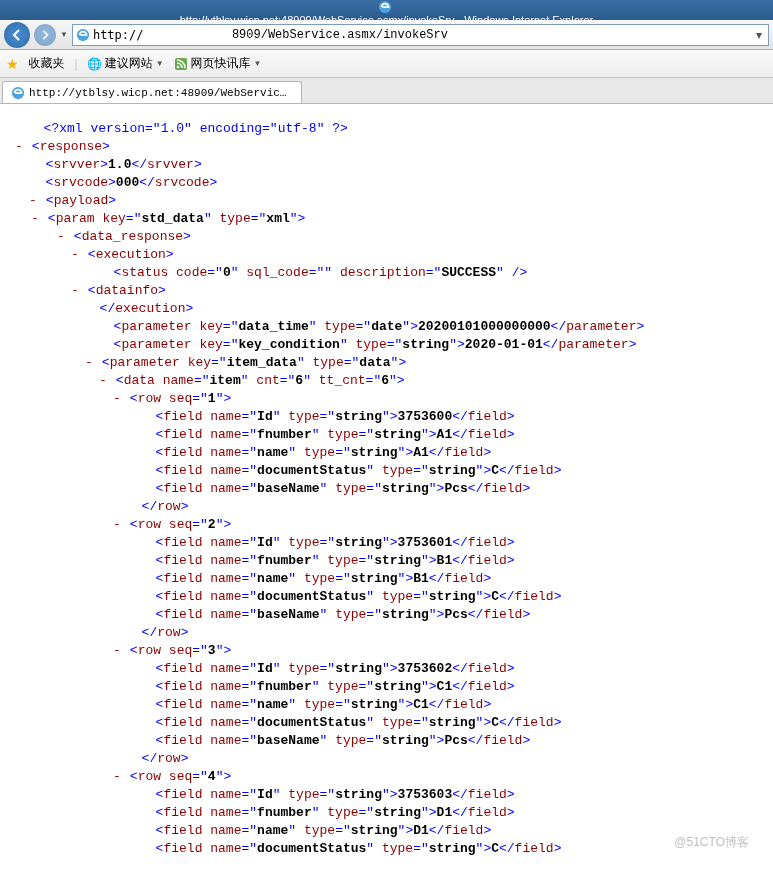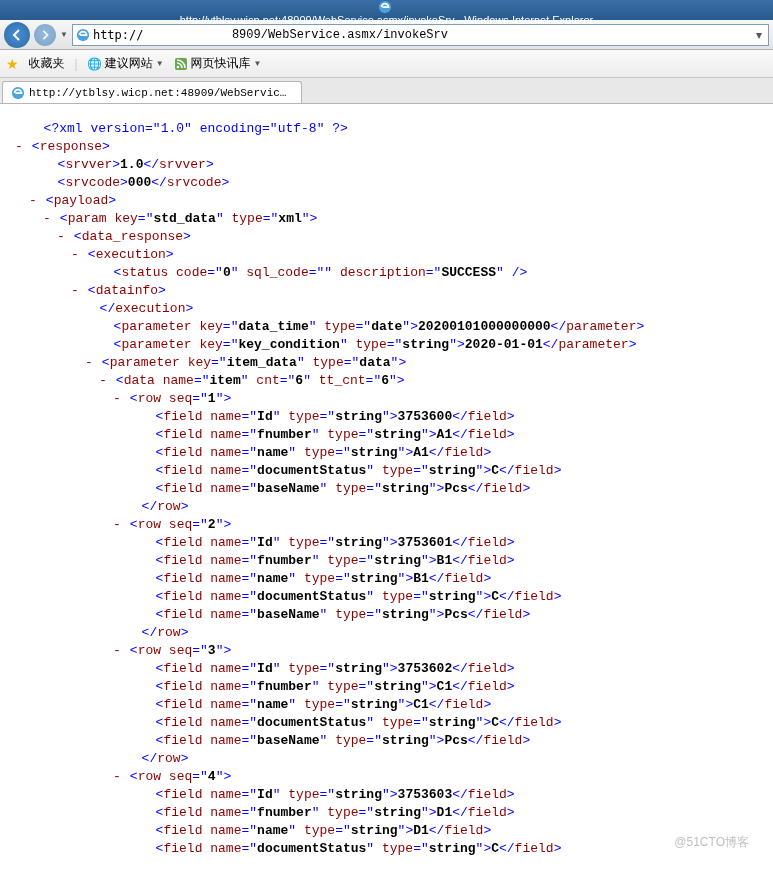--- a/index.html
+++ b/index.html
@@ -23,21 +23,21 @@
   .drop { font-size: 8px; color: #555; }
   
   .tab-strip { background: #e8e8e8; height: 26px; display: flex; align-items: flex-end; border-bottom: 1px solid #b5b5b5; padding-left: 2px; }
   .tab { background: #fff; border: 1px solid #b5b5b5; border-bottom: 0; border-radius: 3px 3px 0 0; height: 22px; display: flex; align-items: center; padding: 0 8px; gap: 4px; font-size: 11px; max-width: 300px; }
   .tab span.txt { overflow: hidden; text-overflow: ellipsis; white-space: nowrap; font-family: Consolas, "Courier New", monospace; }
   
   .content { padding: 16px 8px 8px 8px; font-family: Consolas, "Courier New", monospace; font-size: 13px; line-height: 18px; overflow: hidden; position: relative; height: 753px; }
   .xml-line { white-space: pre; }
   .d0 { margin-left: 6px; }
   .d1 { margin-left: 20px; }
-  .d2 { margin-left: 34px; font-family: Liberation Mono, monospace; }
+  .d2 { margin-left: 22px; font-family: Liberation Mono, monospace; }
   .d3 { margin-left: 48px; }
   .d4 { margin-left: 62px; }
   .d5 { margin-left: 76px; }
   .d6 { margin-left: 90px; }
   .d7 { margin-left: 104px; }
   .d8 { margin-left: 118px; }
   .d9 { margin-left: 132px; }
   .blue { color: #0000ff; }
   .brown { color: #8b0000; }
   .black { color: #000; font-weight: bold; }

